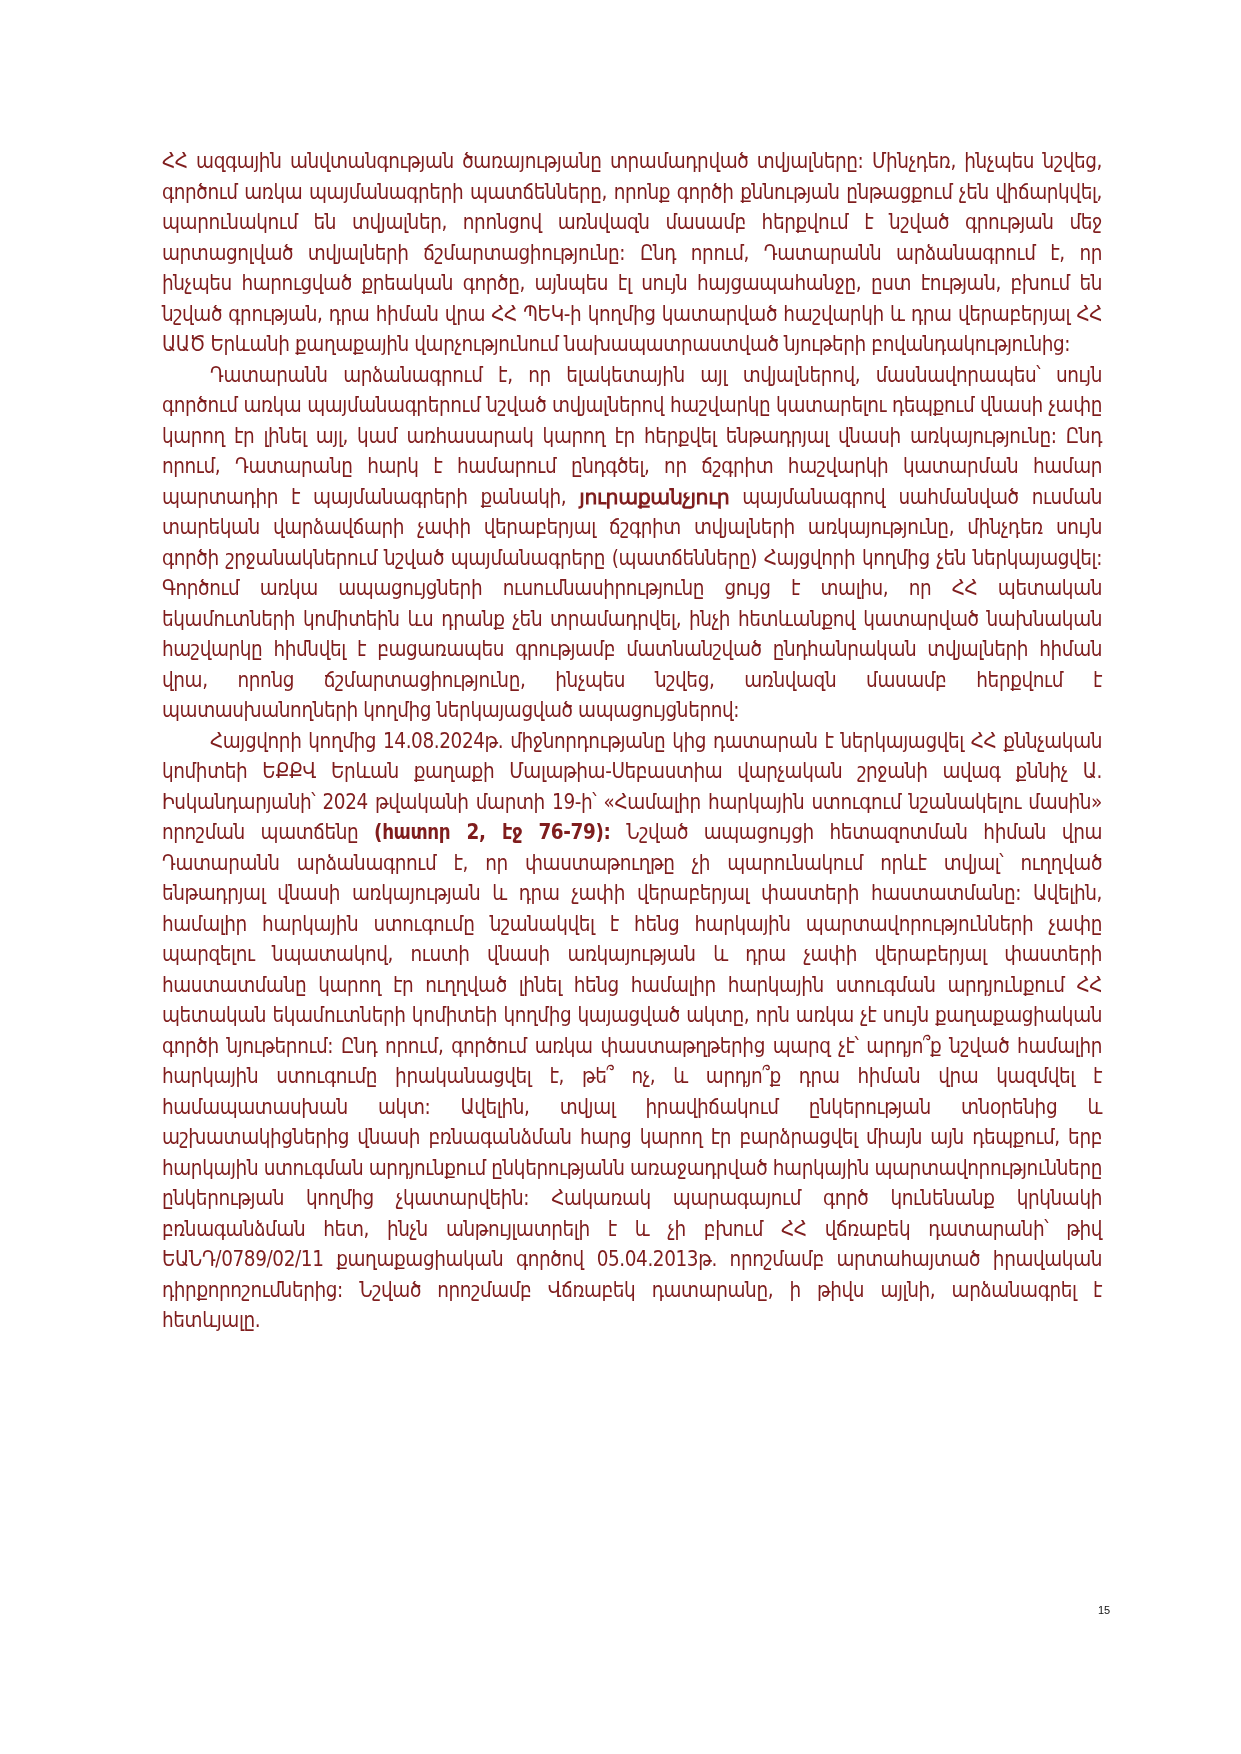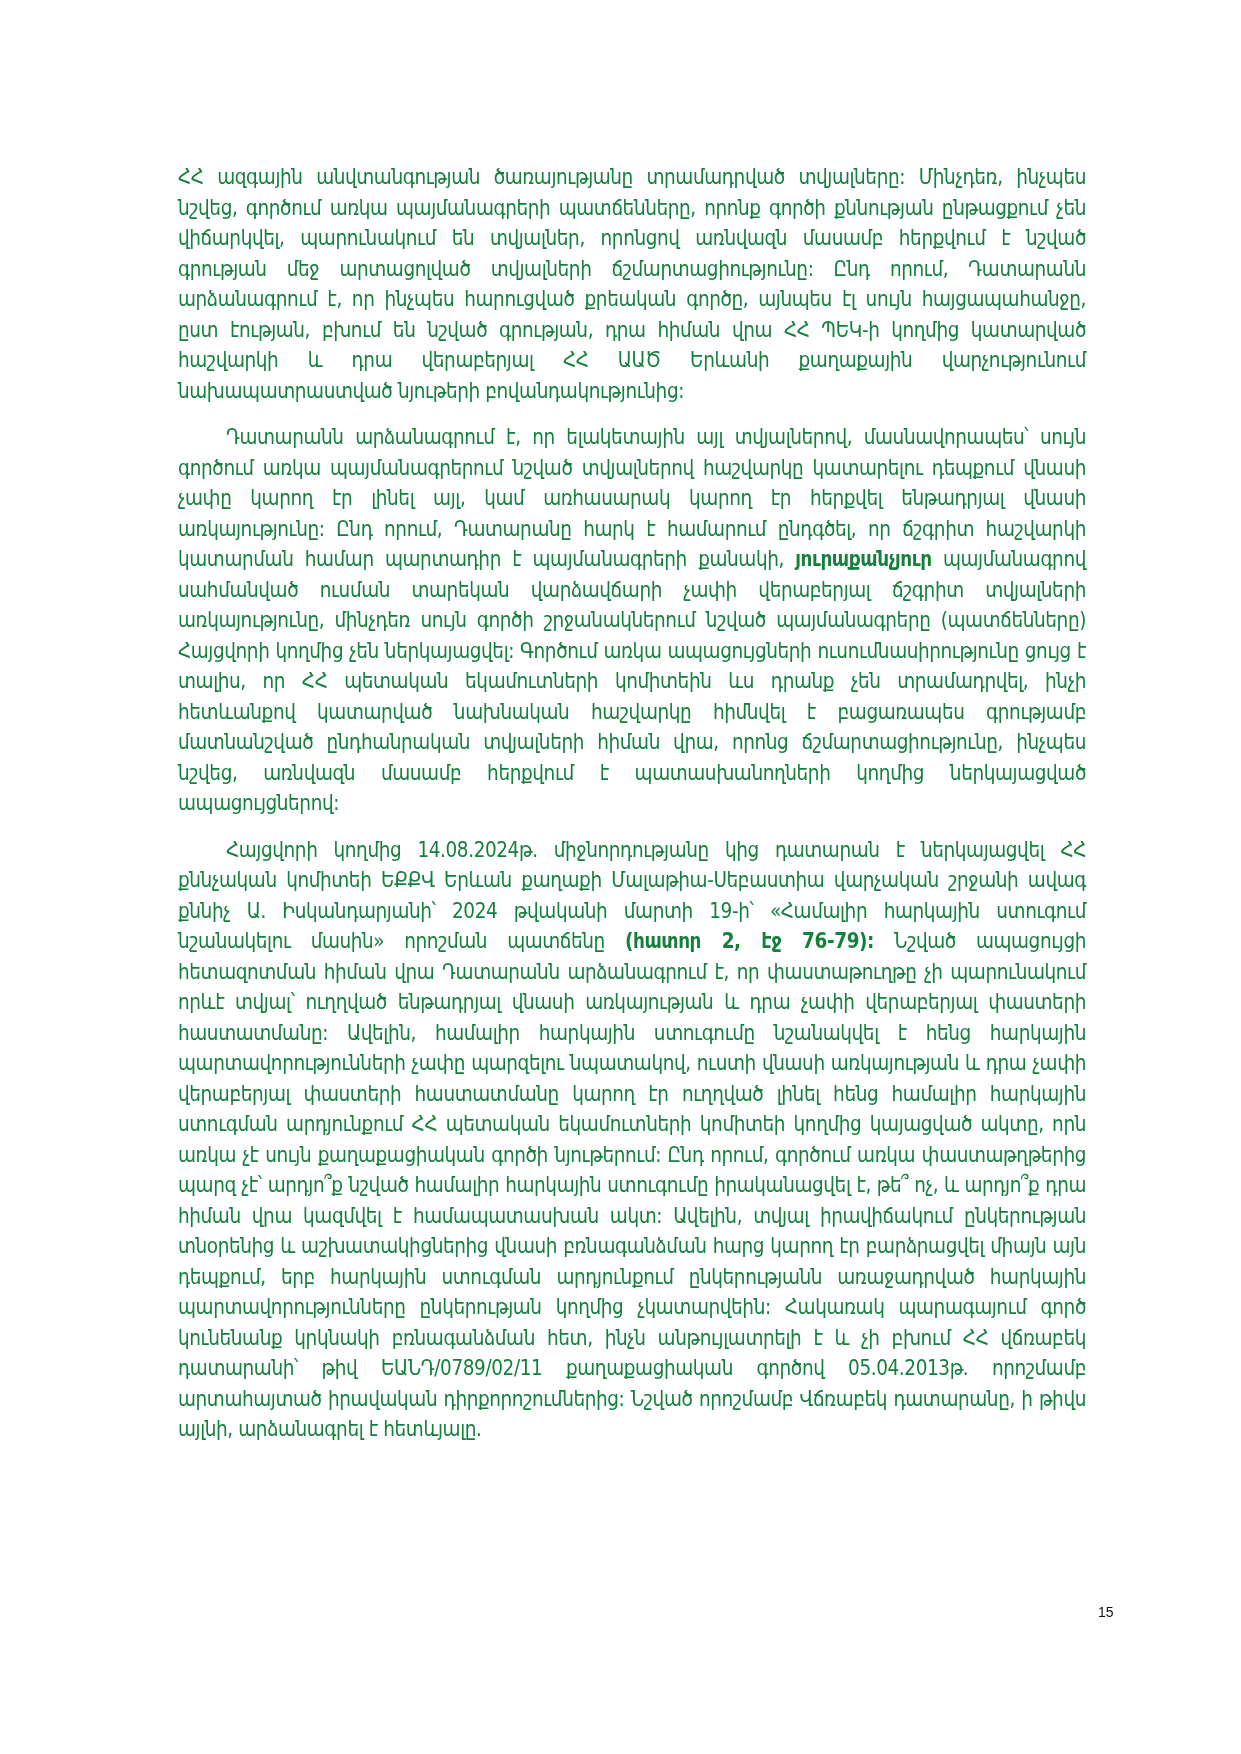--- a/index.html
+++ b/index.html
@@ -3,31 +3,31 @@
 <meta charset="utf-8">
 <style>
   html, body { margin: 0; padding: 0; background: #ffffff; }
   body { width: 1241px; height: 1754px; position: relative; overflow: hidden; }
   .page { position: absolute; left: 162px; top: 146px; width: 940px; }
   .text {
     font-family: "DejaVu Sans Condensed", "DejaVu Sans", sans-serif;
     font-stretch: condensed;
     font-size: 20.5px;
     line-height: 30.5px;
-    color: #15803d;
+    color: #7f1d1d;
     text-align: justify;
-    margin: 16px;
+    margin: 0;
     letter-spacing: -0.4px;
   }
   .indent { text-indent: 48px; }
-  .bold { font-weight: bold; }
+  .bold { font-weight: bold; font-family: Liberation Serif, serif; }
   .bi { font-weight: bold; }
   .page-number {
     position: absolute; left: 1098px; top: 1604px;
-    font-family: "Liberation Sans", sans-serif; font-size: 14px; color: #111;
+    font-family: "Liberation Sans", sans-serif; font-size: 11px; color: #111;
   }
 </style>
 </head>
 <body>
 
 <div class="page">
   <p class="text">
     <span>ՀՀ ազգային անվտանգության ծառայությանը տրամադրված տվյալները: Մինչդեռ, ինչպես նշվեց, գործում առկա պայմանագրերի պատճենները, որոնք գործի քննության ընթացքում չեն վիճարկվել, պարունակում են տվյալներ, որոնցով առնվազն մասամբ հերքվում է նշված գրության մեջ արտացոլված տվյալների ճշմարտացիությունը: Ընդ որում, Դատարանն արձանագրում է, որ ինչպես հարուցված քրեական գործը, այնպես էլ սույն հայցապահանջը, ըստ էության, բխում են նշված գրության, դրա հիման վրա ՀՀ ՊԵԿ-ի կողմից կատարված հաշվարկի և դրա վերաբերյալ ՀՀ ԱԱԾ Երևանի քաղաքային վարչությունում նախապատրաստված նյութերի բովանդակությունից:</span>
   </p>
   <p class="text indent">

